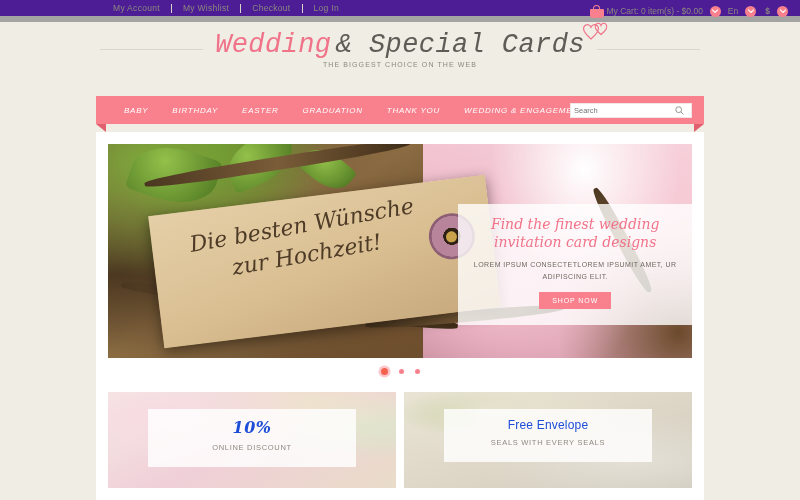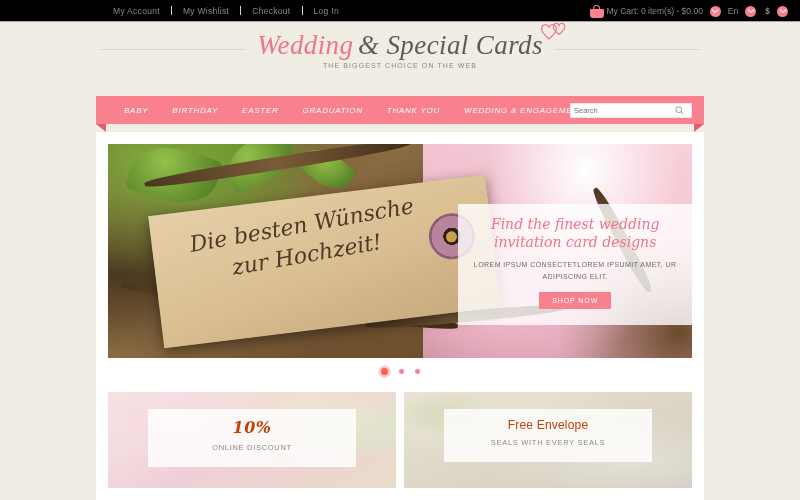--- a/index.html
+++ b/index.html
@@ -6,23 +6,23 @@
   html, body {
     width: 800px; height: 500px;
     font-family: "Liberation Sans", sans-serif;
     background: #EFEDE4;
     overflow: hidden;
   }
   .page { position: relative; width: 800px; height: 500px; }
 
   
   .topbar {
-    height: 22px; background: #000000;
+    height: 22px; background: #4c1d95;
     display: flex; align-items: center;
-    border-bottom: 1px solid #a3a3a3;
+    border-bottom: 6px solid #a3a3a3;
     position: relative;
   }
   .topbar-left { display: flex; align-items: center; margin-left: 102px; }
   .top-link {
     font-size: 8.5px; color: #8C887E; letter-spacing: .3px;
     padding: 0 11px; text-decoration: none; white-space: nowrap;
   }
   .top-sep { width: 1px; height: 9px; background: #D8D4C8; }
   .topbar-right {
     position: absolute; right: 12px; top: 0; height: 22px;
@@ -52,21 +52,21 @@
   .logo-wrap {
     position: absolute; left: 0; right: 0; top: 8px;
     display: flex; align-items: center; justify-content: center;
   }
   .rule { height: 1px; background: #DAD6C9; flex: 1; max-width: 190px; }
   .rule.left  { margin-right: 6px; margin-left: 100px; }
   .rule.right { margin-left: 6px;  margin-right: 100px; }
   .logo-block { text-align: center; position: relative; padding: 0 6px; }
   .logo-line { position: relative; display: inline-block; white-space: nowrap; }
   .logo-script {
-    font-family: Liberation Serif, serif; font-style: italic;
+    font-family: Liberation Mono, monospace; font-style: italic;
     font-size: 27px; letter-spacing: .4px;
   }
   .logo-pink { color: #F1738A; }
   .logo-dark { color: #5F5C57; }
   .hearts { position: absolute; right: -26px; top: -9px; }
   .logo-tagline {
     font-size: 7px; color: #8D897E; letter-spacing: 1.1px;
     margin-top: 1px;
   }
 
@@ -229,21 +229,21 @@
       radial-gradient(ellipse at 90% 72%, #A8232B 0%, rgba(168,35,43,0) 30%),
       radial-gradient(ellipse at 60% 10%, #F6EFE6 0%, rgba(246,239,230,0) 45%),
       linear-gradient(145deg, #F2E7DC 0%, #E8D5CE 50%, #DCC9B6 100%);
   }
   .tile-label {
     position: absolute; left: 14%; right: 14%; top: 18%;
     background: rgba(255,255,255,.82);
     padding: 9px 6px 11px; text-align: center;
   }
   .tile-title {
-    font-size: 12px; color: #c2410c; letter-spacing: .2px;
+    font-size: 12px; color: #1d4ed8; letter-spacing: .2px;
   }
   .tile-title.big {
     font-family: "DejaVu Serif", serif; font-style: italic;
     font-weight: bold; font-size: 16px; letter-spacing: .5px;
   }
   .tile-sub {
     font-size: 7.5px; color: #8E8A81; letter-spacing: .7px;
     line-height: 1.9; margin-top: 4px;
   }
 </style>

